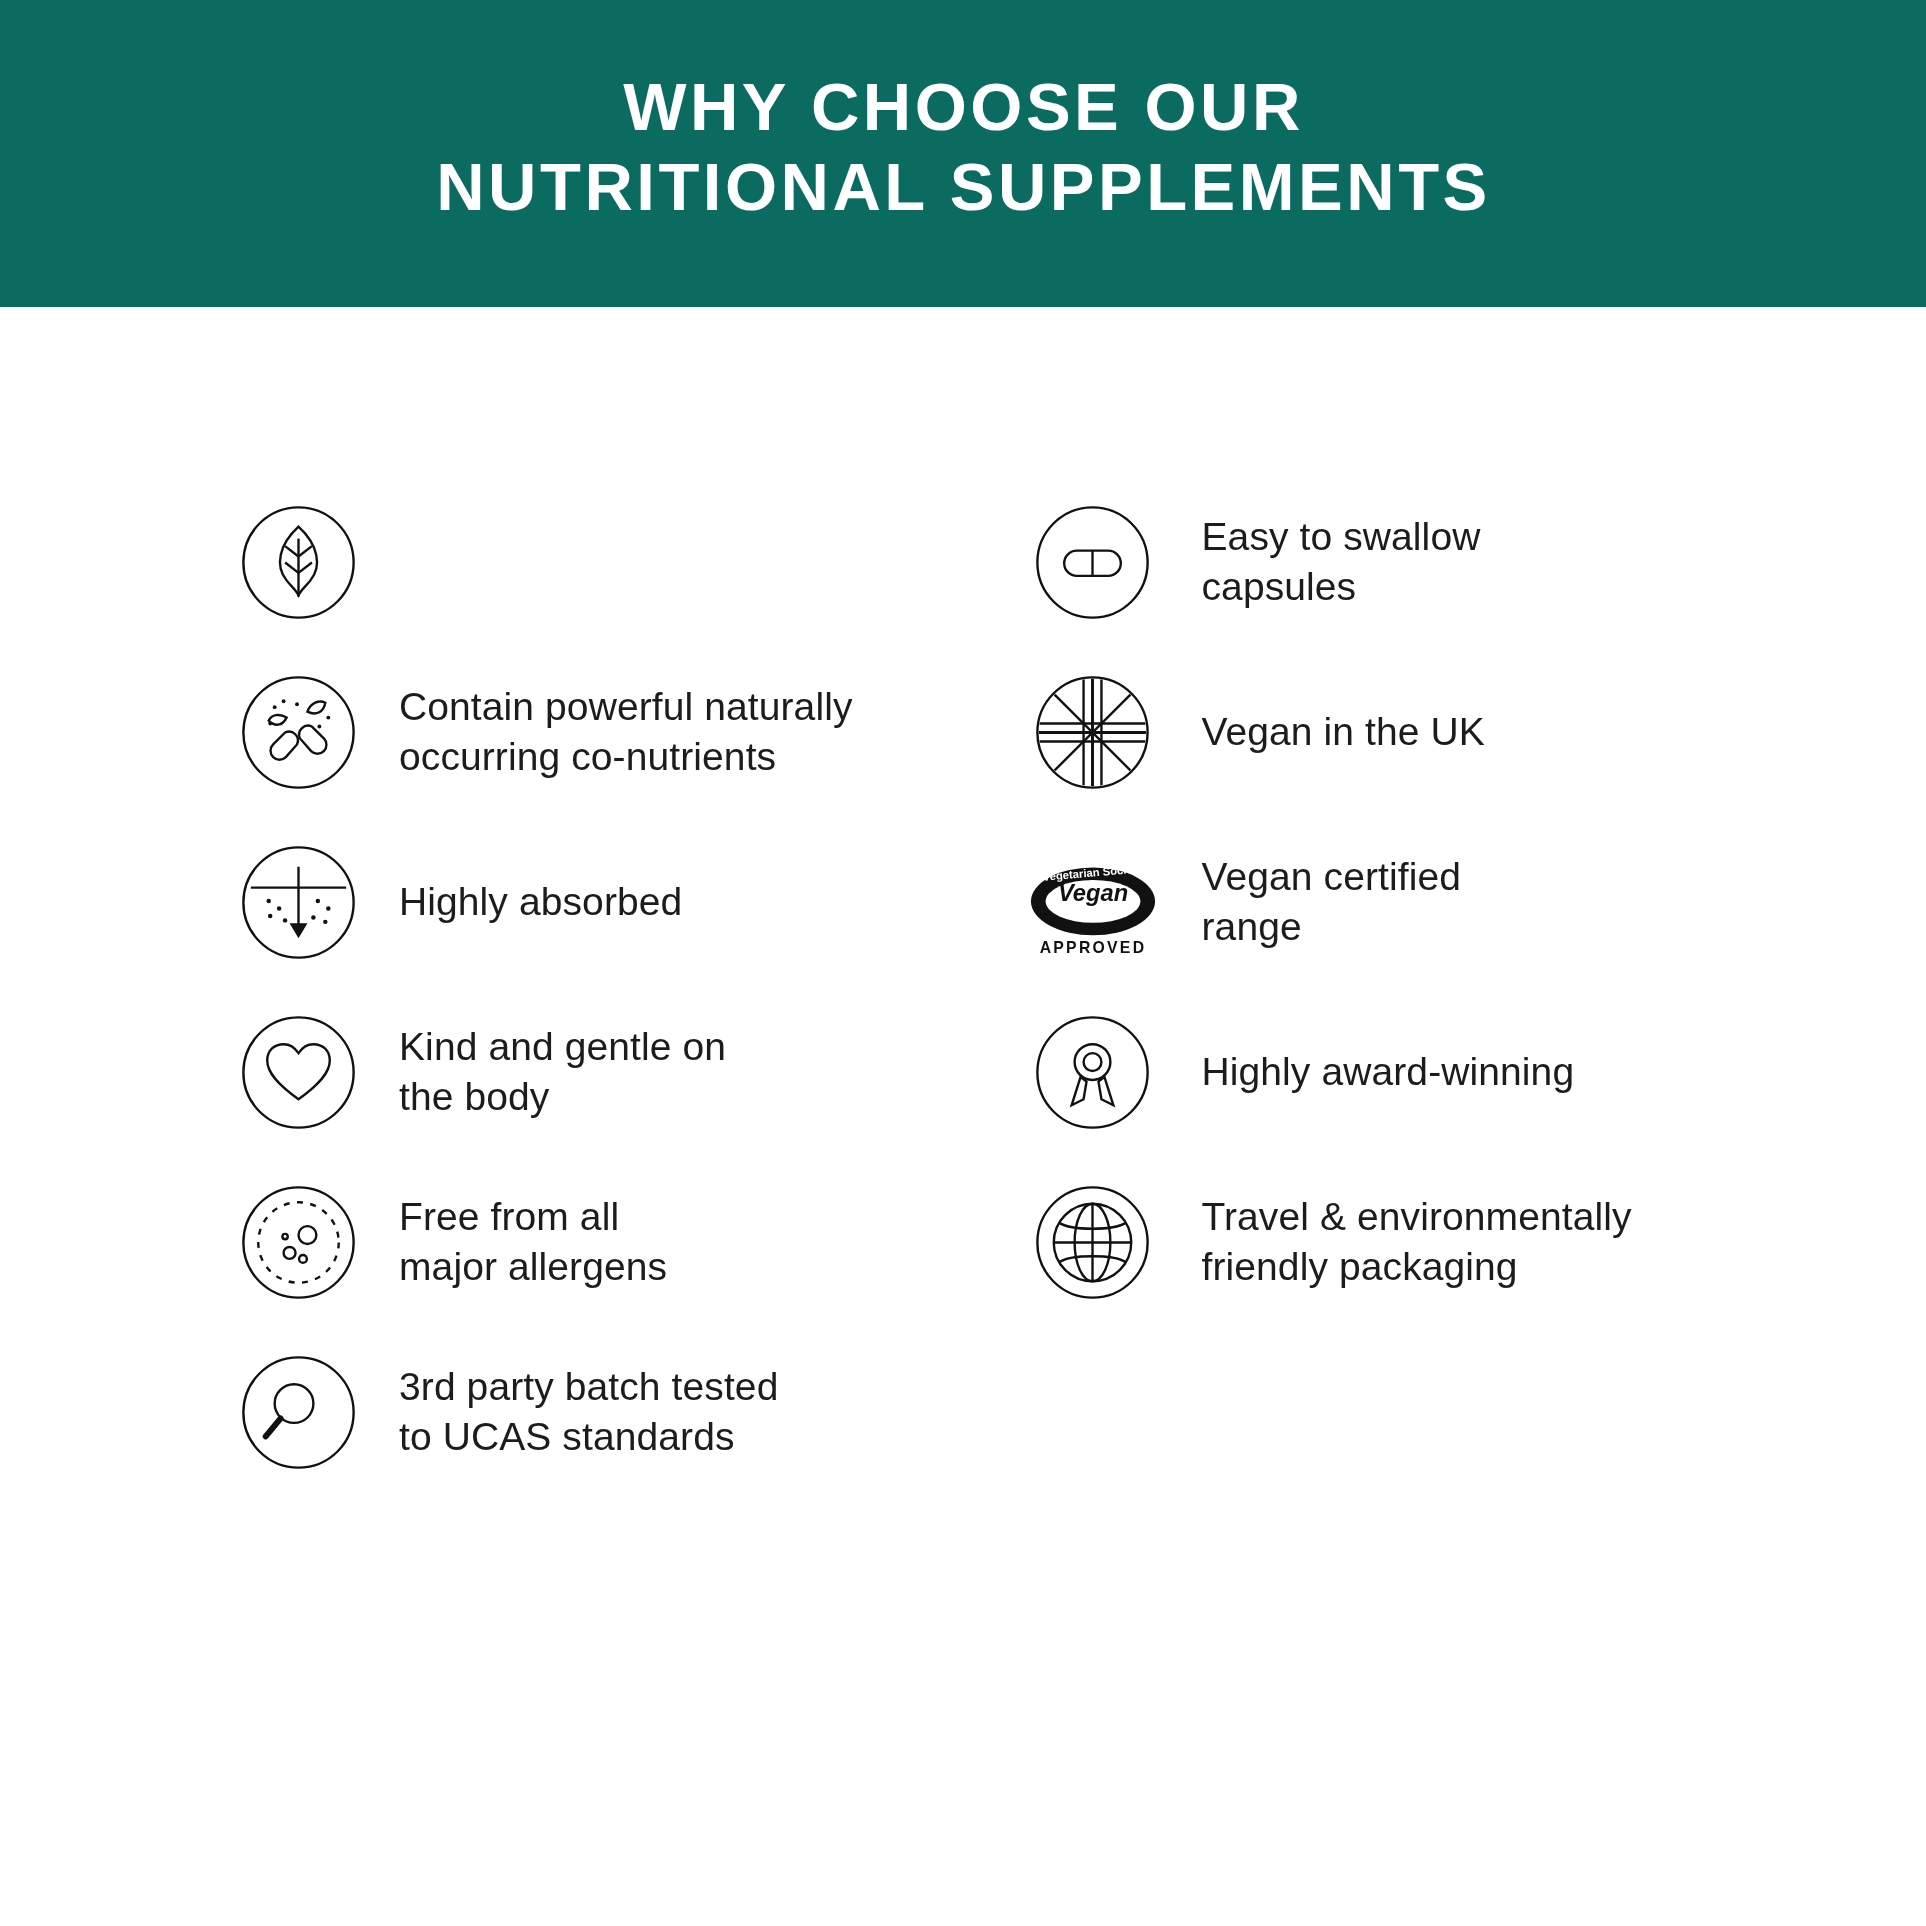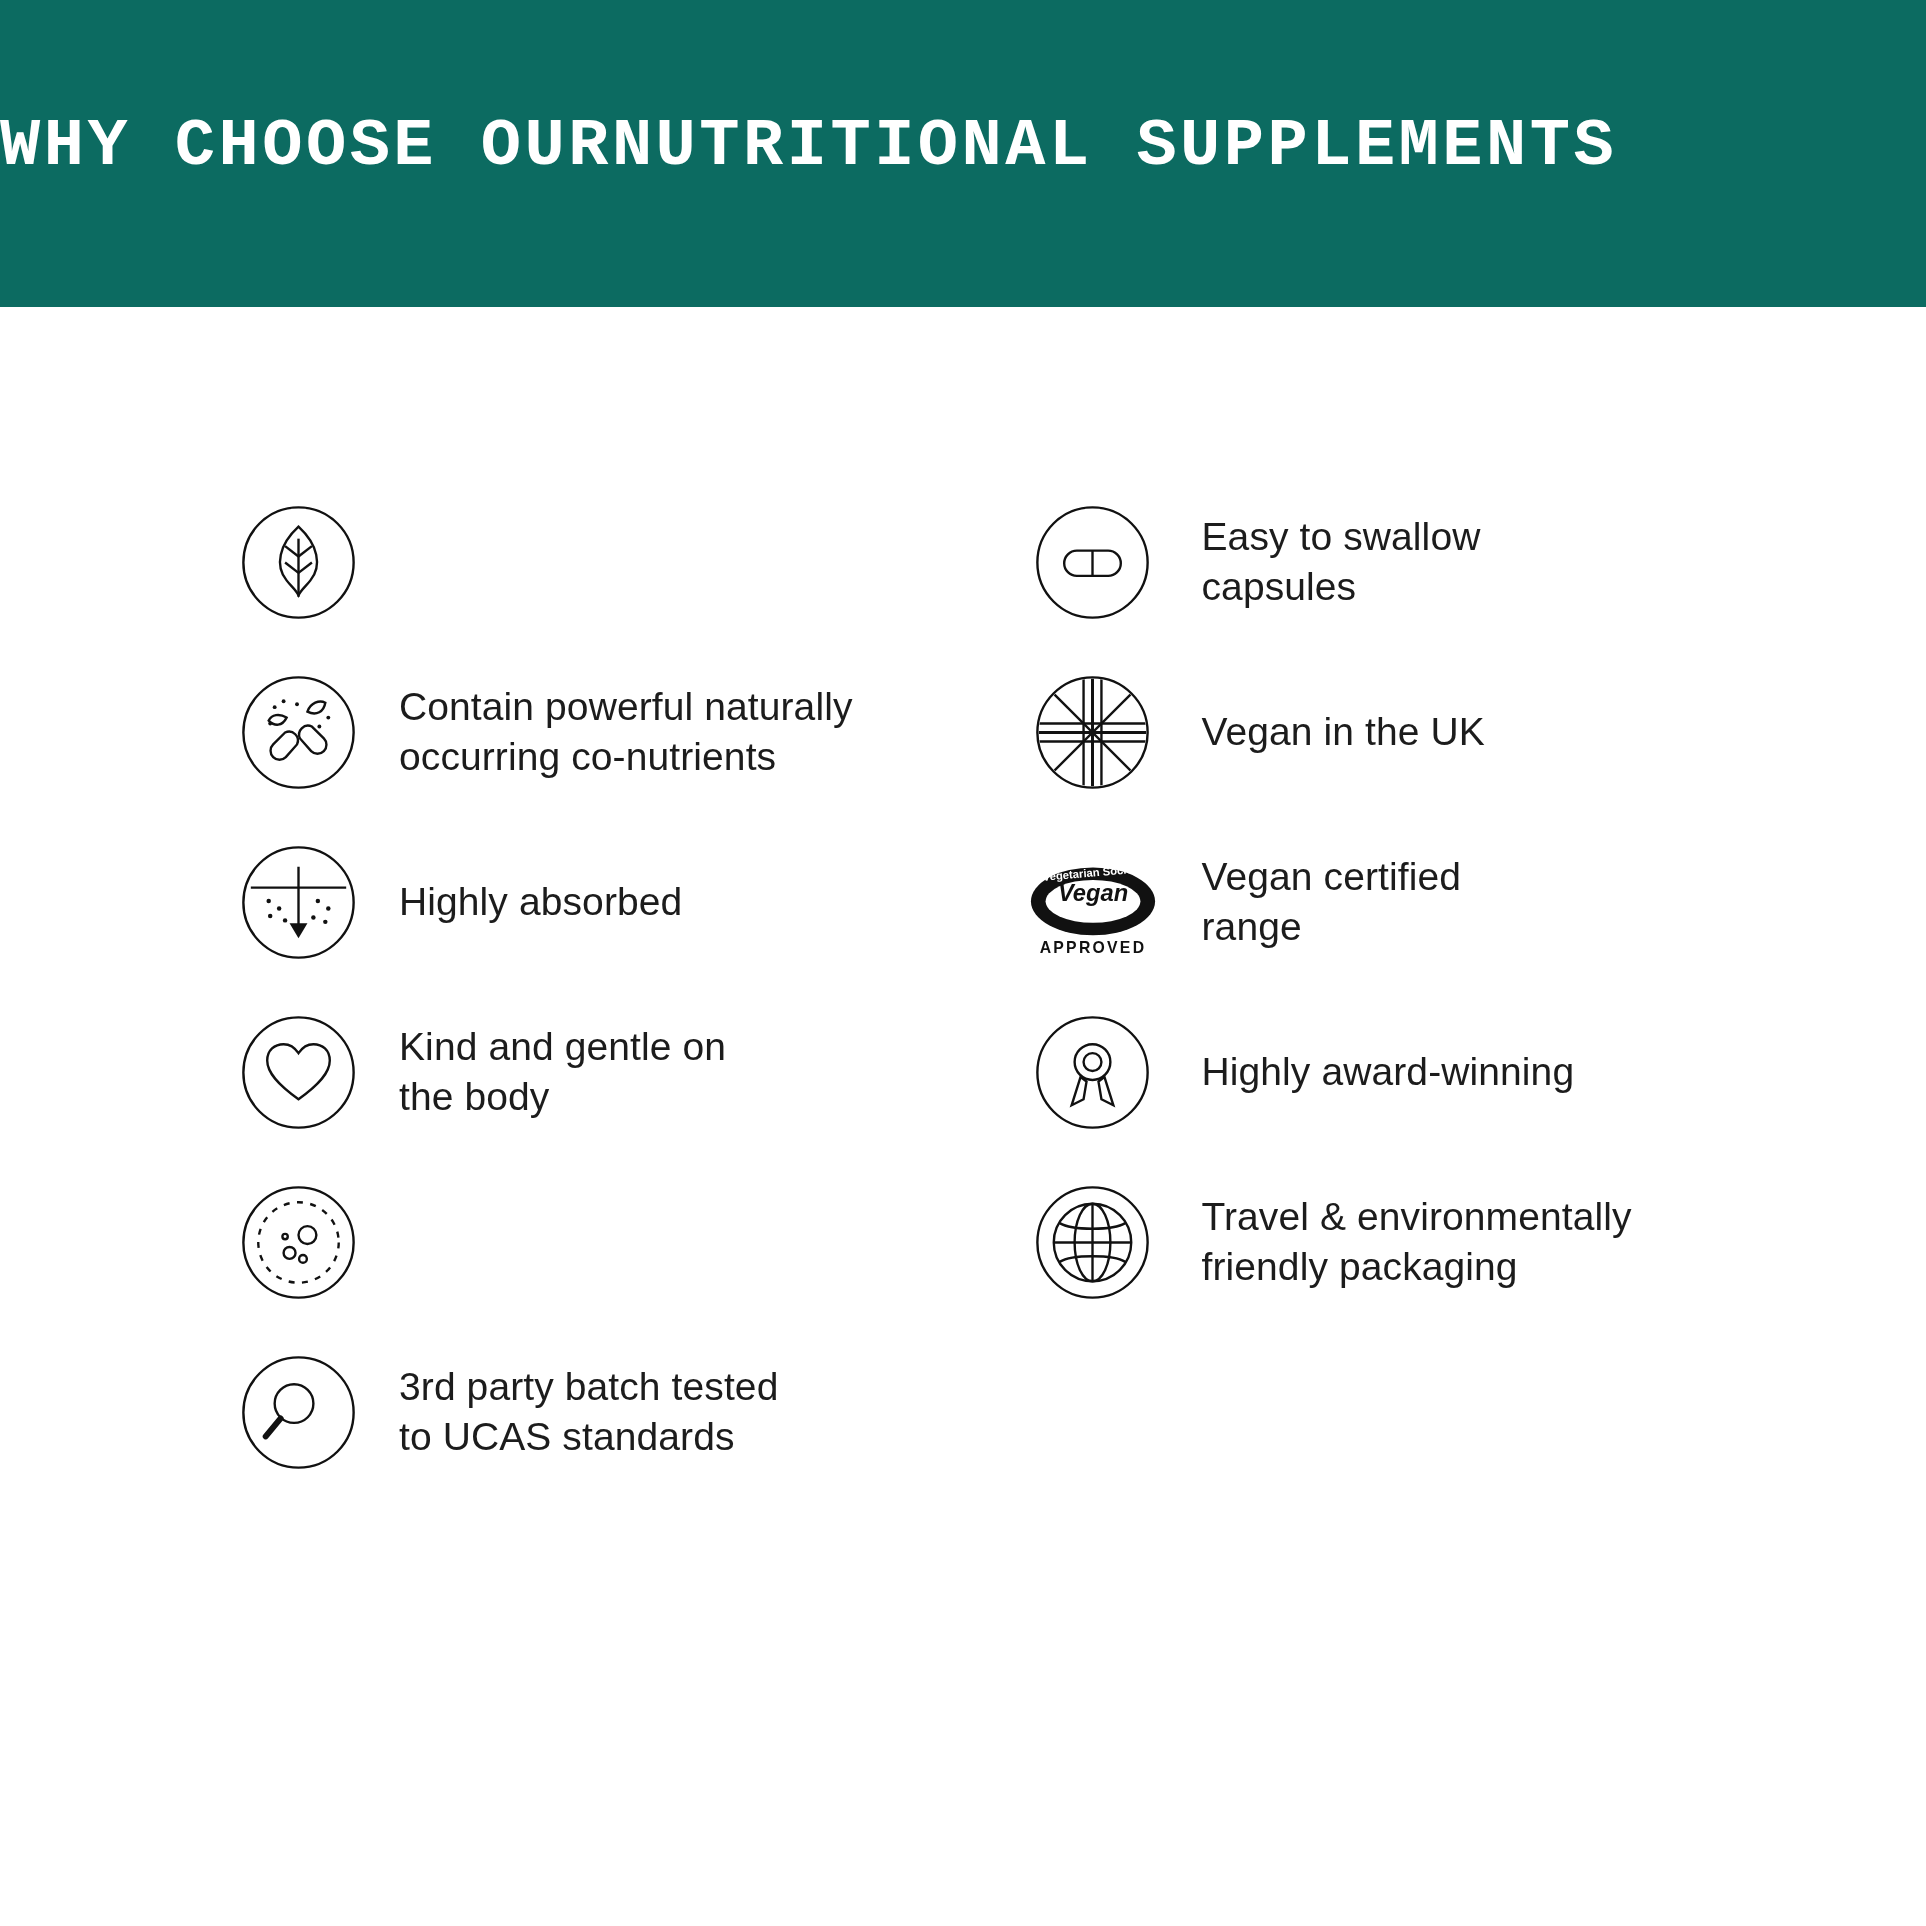--- a/index.html
+++ b/index.html
@@ -17,25 +17,25 @@
     position: relative;
     width: 1927px;
     height: 1927px;
     background: #ffffff;
   }
   .header {
     width: 100%;
     height: 307px;
     background: #0c6b61;
     display: flex;
-    flex-direction: row;
+    flex-direction: column;
     align-items: center;
+    justify-content: center;
     box-sizing: border-box;
     padding-bottom: 14px;
-    font-family: Liberation Mono, monospace;
   }
   .header-line {
     color: #ffffff;
     font-size: 67px;
     font-weight: bold;
     letter-spacing: 3.5px;
     line-height: 1.18;
     text-align: center;
     text-transform: uppercase;
   }
@@ -162,20 +162,21 @@
         <div class="icon-wrap">
           <svg width="149" height="149" viewBox="0 0 100 100" fill="none" stroke="#111" stroke-width="1.6">
             <circle cx="50" cy="50" r="37"></circle>
             <circle cx="50" cy="50" r="27" stroke-dasharray="4 5"></circle>
             <circle cx="56" cy="45" r="6"></circle>
             <circle cx="44" cy="57" r="4"></circle>
             <circle cx="53" cy="61" r="2.6"></circle>
             <circle cx="41" cy="46" r="1.8"></circle>
           </svg>
         </div>
+        <div class="row-text">Free from all<br>major allergens</div>
       </div>
 
       <div class="row">
         <div class="icon-wrap">
           <svg width="149" height="149" viewBox="0 0 100 100" fill="none" stroke="#111" stroke-width="1.6">
             <circle cx="50" cy="50" r="37"></circle>
             <circle cx="47" cy="44" r="13"></circle>
             <line x1="38" y1="54" x2="28" y2="66" stroke-width="4" stroke-linecap="round"></line>
           </svg>
         </div>

